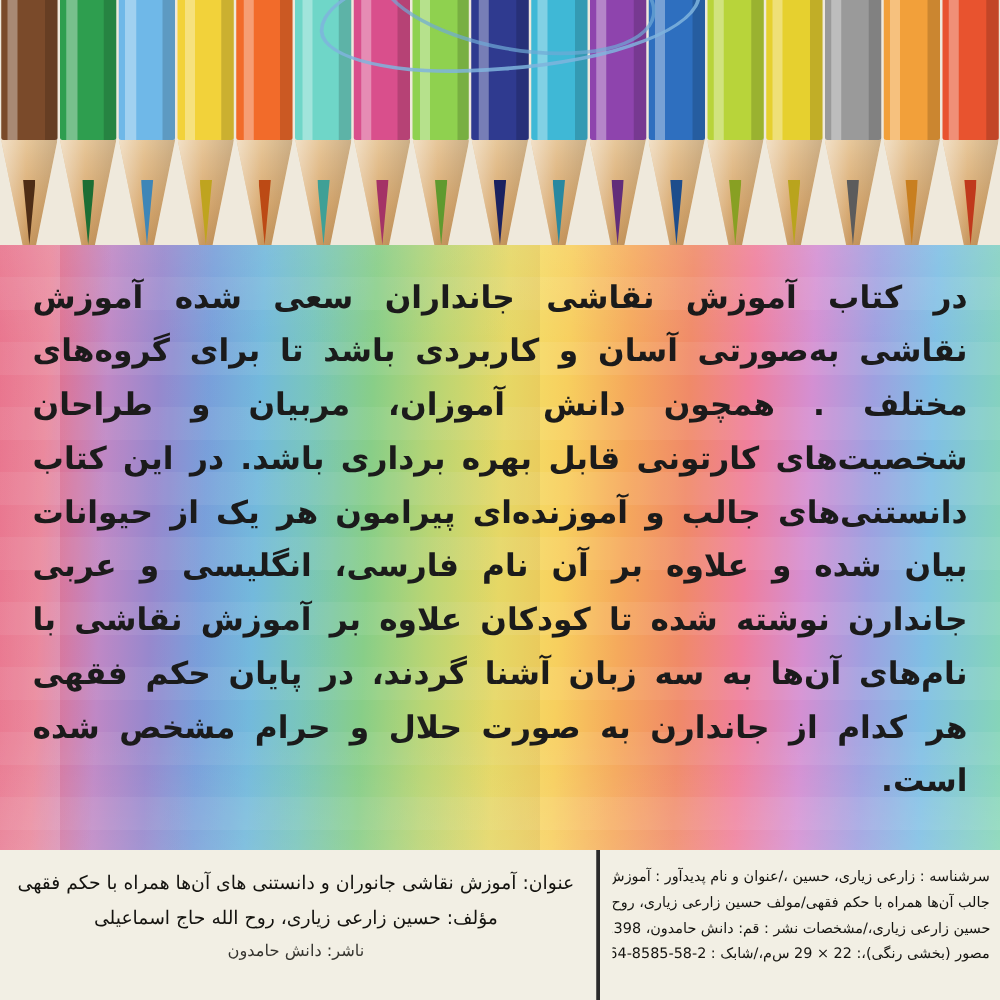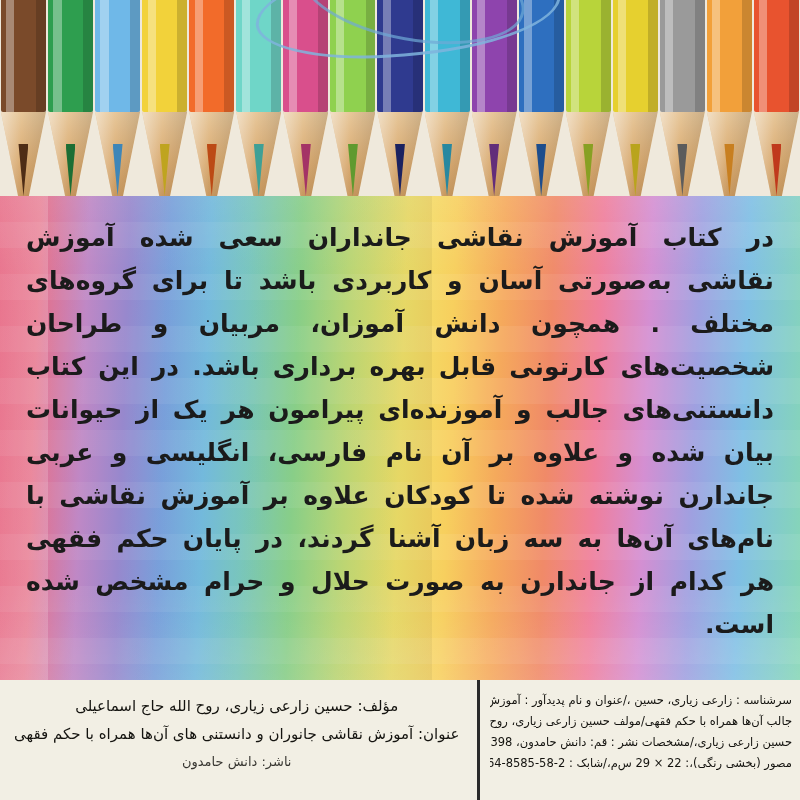--- a/index.html
+++ b/index.html
@@ -384,20 +384,20 @@
   <div class="bottom">
 
     <div class="cip-box">
       <div class="cip-line">سرشناسه : زارعی زیاری، حسین ،/عنوان و نام پدیدآور : آموزش نقاشی جانوران و دا</div>
       <div class="cip-line">جالب آن‌ها همراه با حکم فقهی/مولف حسین زارعی زیاری، روح الله حاج اسماعیلی</div>
       <div class="cip-line">حسین زارعی زیاری،/مشخصات نشر : قم: دانش حامدون، 1398،/مشخصات ظاهری</div>
       <div class="cip-line">مصور (بخشی رنگی)،: 22 × 29 س‌م،/شابک : 2-58-8585-964-978/وضعیت فهر</div>
     </div>
 
     <div class="meta-box">
+      <div class="meta-line">عنوان: آموزش نقاشی جانوران و دانستنی های آن‌ها همراه با حکم فقهی</div>
       <div class="meta-line">مؤلف:  حسین زارعی زیاری، روح الله حاج اسماعیلی</div>
-      <div class="meta-line">عنوان: آموزش نقاشی جانوران و دانستنی های آن‌ها همراه با حکم فقهی</div>
       <div class="meta-line small clipped">ناشر: دانش حامدون</div>
     </div>
 
   </div>
 
 </div>
 
 </body></html>

